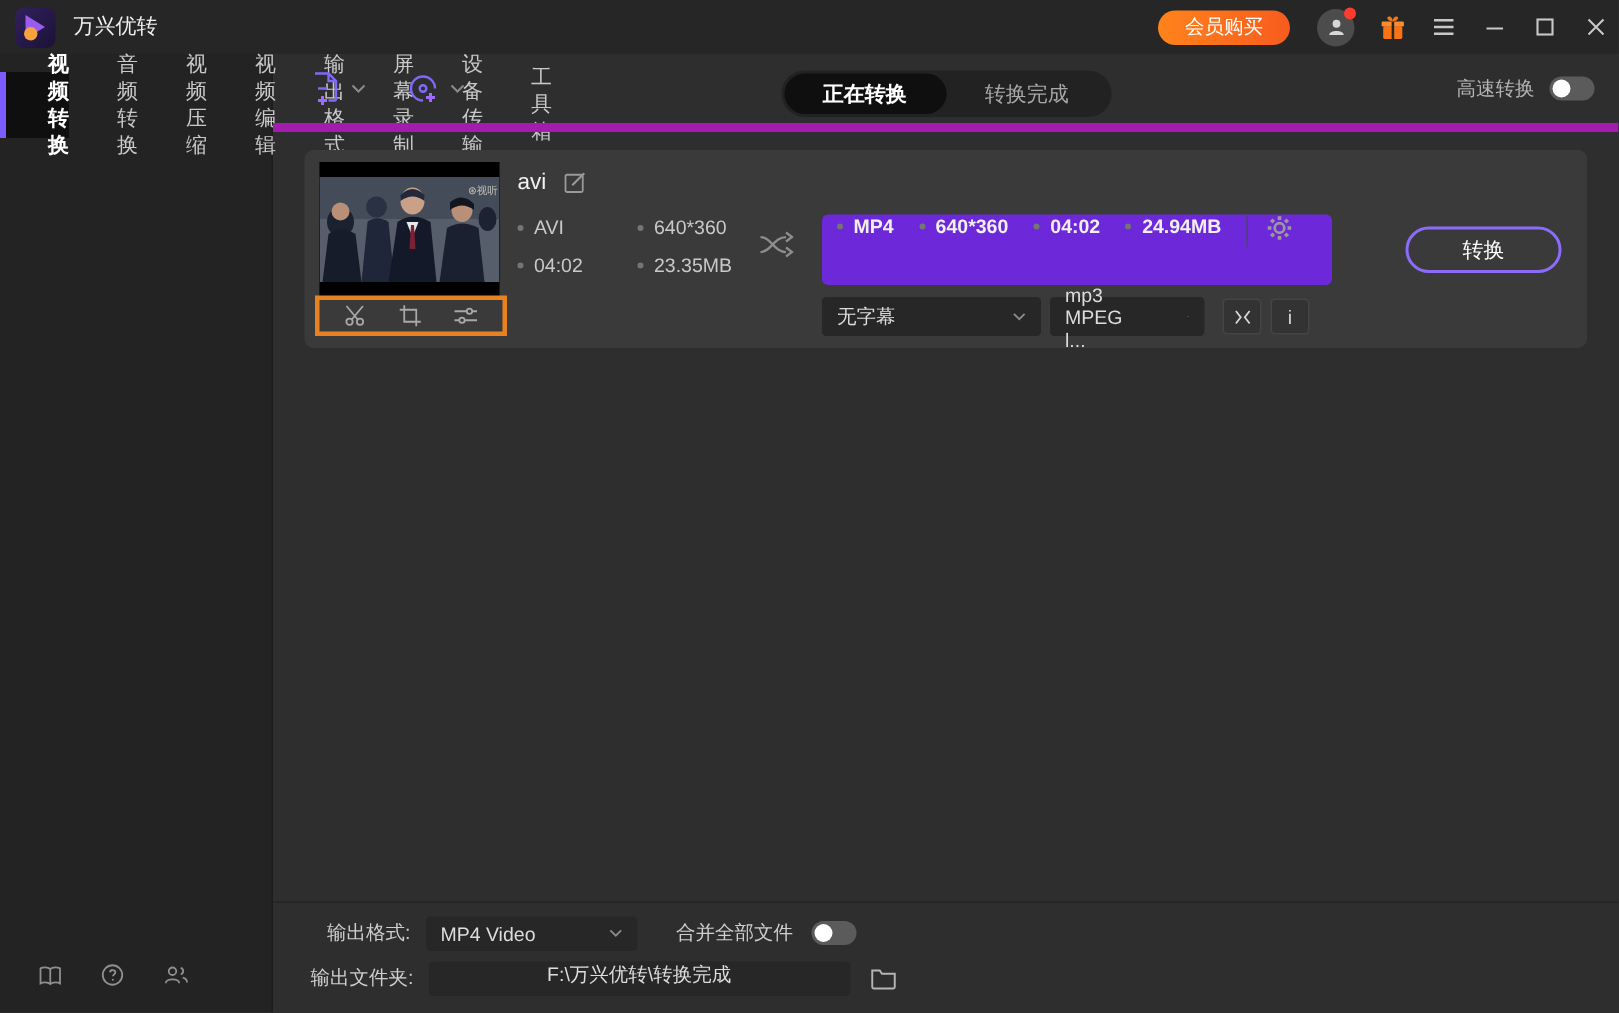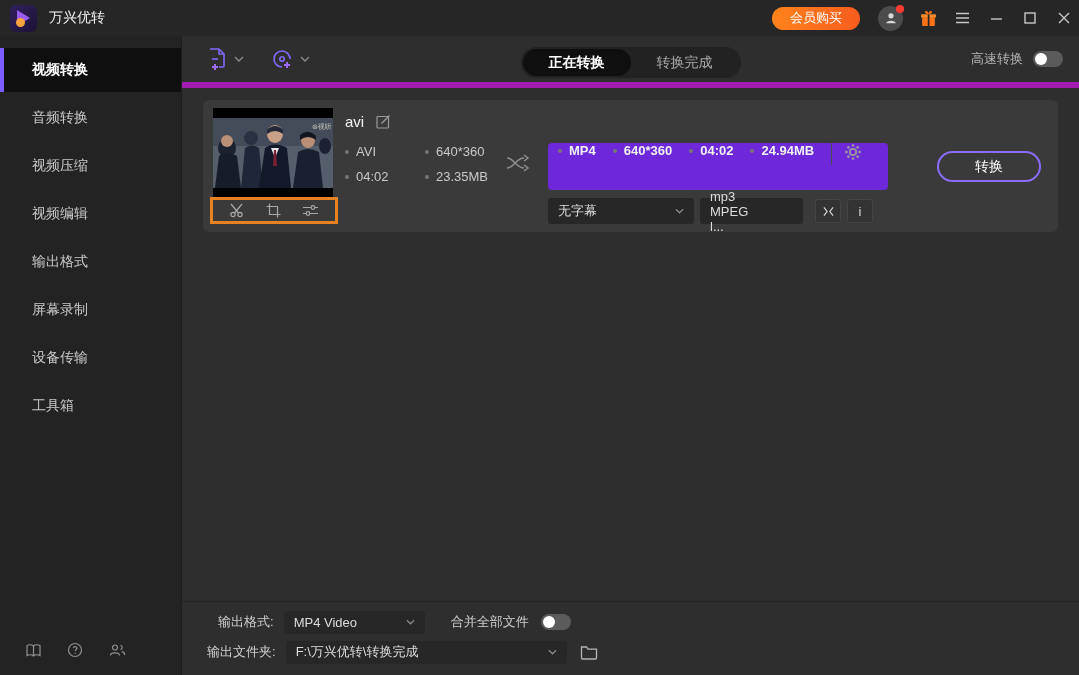--- a/index.html
+++ b/index.html
@@ -15,21 +15,21 @@
   .app-title { margin-left:12px; font-size:14px; color:#f0f0f0; }
   .tb-spacer { flex:1; }
   .buy-btn { background:linear-gradient(90deg,#ff831c,#f75c1e); color:#fff; border:none; border-radius:12px; height:23px; padding:0 18px; font-size:13px; cursor:pointer; }
   .avatar { width:25px; height:25px; border-radius:50%; background:#4c4c4c; margin-left:18px; position:relative; display:flex; align-items:center; justify-content:center; }
   .avatar .dot { position:absolute; right:-1px; top:-1px; width:8px; height:8px; border-radius:50%; background:#ff3b30; }
   .tb-icon { width:30px; height:26px; display:flex; align-items:center; justify-content:center; color:#c8c8c8; margin-left:4px; cursor:pointer; }
   .gift { color:#f97316; margin-left:10px; }
 
   
   .main { flex:1; display:flex; min-height:0; }
-  .sidebar { width:182px; background:#232323; border-right:1px solid #1d1d1d; display:flex; flex-direction:column; padding-top:12px; position:relative; }
+  .sidebar { width:182px; background:#232323; border-right:1px solid #1d1d1d; display:flex; flex-direction:row; padding-top:12px; position:relative; }
   .side-item { height:44px; display:flex; align-items:center; padding-left:32px; color:#c9c9c9; font-size:14px; cursor:pointer; position:relative; margin-bottom:4px; }
   .side-item.active { background:#0f0f0f; color:#ffffff; font-weight:bold; }
   .side-item.active::before { content:""; position:absolute; left:0; top:0; bottom:0; width:4px; background:#7c5cfe; }
   .side-bottom { position:absolute; bottom:16px; left:24px; display:flex; gap:24px; color:#8f8f8f; }
   .side-bottom .sicon { width:18px; height:18px; cursor:pointer; display:flex; align-items:center; justify-content:center; }
 
   .content { flex:1; display:flex; flex-direction:column; min-width:0; }
 
   
   .c-header { height:52px; display:flex; align-items:center; padding:0 16px 0 24px; border-bottom:6px solid #a21caf; position:relative; flex:0 0 auto; }
@@ -68,21 +68,21 @@
   .sq-btn + .sq-btn { margin-left:6px; font-style:normal; font-size:13px; }
   .convert-btn { position:absolute; left:734px; top:51px; width:104px; height:31px; border:2px solid #8b6cf8; border-radius:17px; background:transparent; color:#ffffff; font-size:14px; cursor:pointer; }
 
   
   .bottom-bar { height:74px; border-top:1px solid #232323; position:relative; flex:0 0 auto; }
   .b-row { position:absolute; display:flex; align-items:center; }
   .b-label { color:#cfcfcf; font-size:13px; }
   .dd-format { width:141px; height:23px; margin-left:10px; }
   .merge { margin-left:26px; color:#cfcfcf; font-size:13px; }
   .merge-toggle { margin-left:12px; }
-  .dd-folder { width:281px; height:23px; margin-left:10px; }
+  .dd-folder { width:281px; height:23px; margin-left:10px;flex-direction:column; }
   .folder-btn { margin-left:13px; color:#b5b5b5; cursor:pointer; display:flex; }
   .convert-all { position:absolute; right:16px; top:18px; height:33px; padding:0 26px; background:#8577f3; border:none; border-radius:17px; color:#ffffff; font-size:14px; cursor:pointer; }
 
   svg { display:block; }
 </style>
 </head>
 <body>
 
 <div class="app">
 

